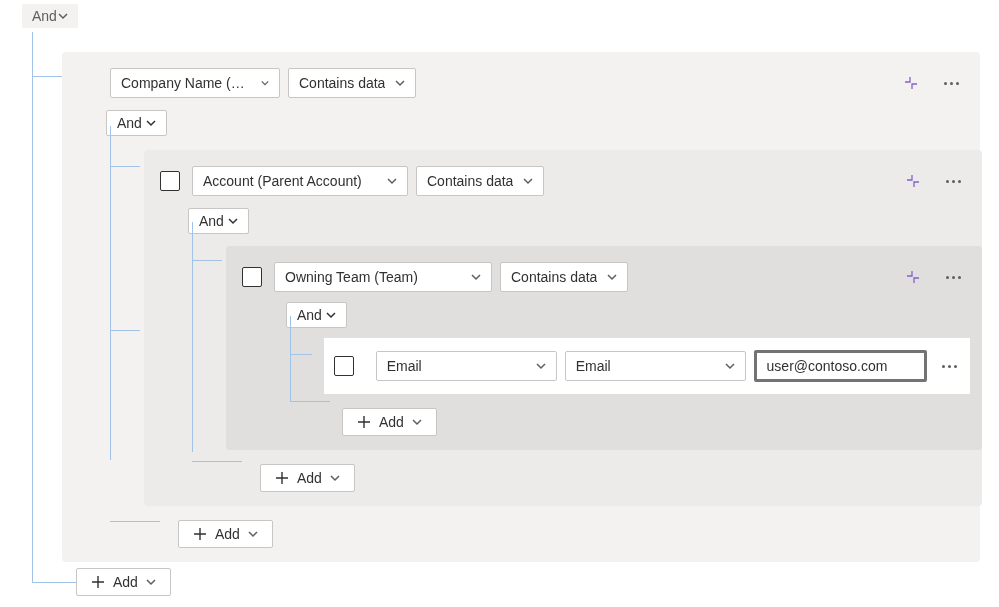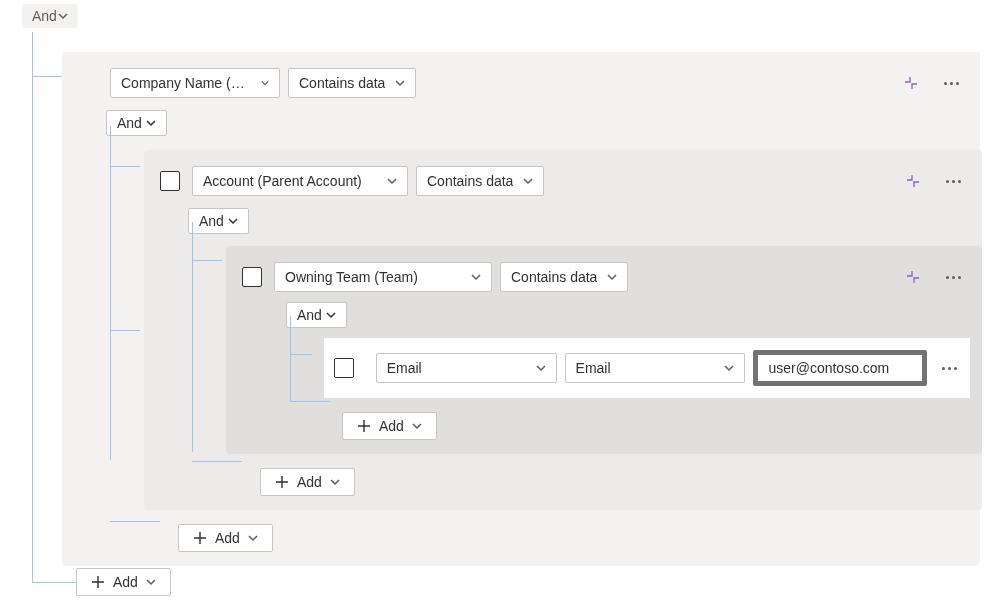--- a/index.html
+++ b/index.html
@@ -29,21 +29,21 @@
   }
 
   .dd {
     display:inline-flex; align-items:center; justify-content:space-between;
     border:1px solid #c8c6c4; border-radius:2px; background:#fff;
     padding:5px 10px; cursor:pointer; gap:10px; min-height:30px;
   }
   .dd .lbl { overflow:hidden; text-overflow:ellipsis; white-space:nowrap; }
 
   .txt {
-    border:5px solid #737373; border-radius:2px; background:#fff;
+    border:3px solid #737373; border-radius:2px; background:#fff;
     padding:5px 10px; min-height:30px; display:inline-flex; align-items:center;
   }
 
   .actions { margin-left:auto; display:flex; align-items:center; gap:18px; padding-right:6px; }
   .iconbtn { width:22px; height:22px; display:flex; align-items:center; justify-content:center; cursor:pointer; }
   .collapse-svg { width:16px; height:16px; }
   .collapse-svg path { stroke:#8661c5; stroke-width:1.3; fill:none; }
   .more-dots { display:flex; gap:3px; }
   .more-dots span { width:3px; height:3px; border-radius:50%; background:#605e5c; }
   .plus-svg { width:14px; height:14px; }

